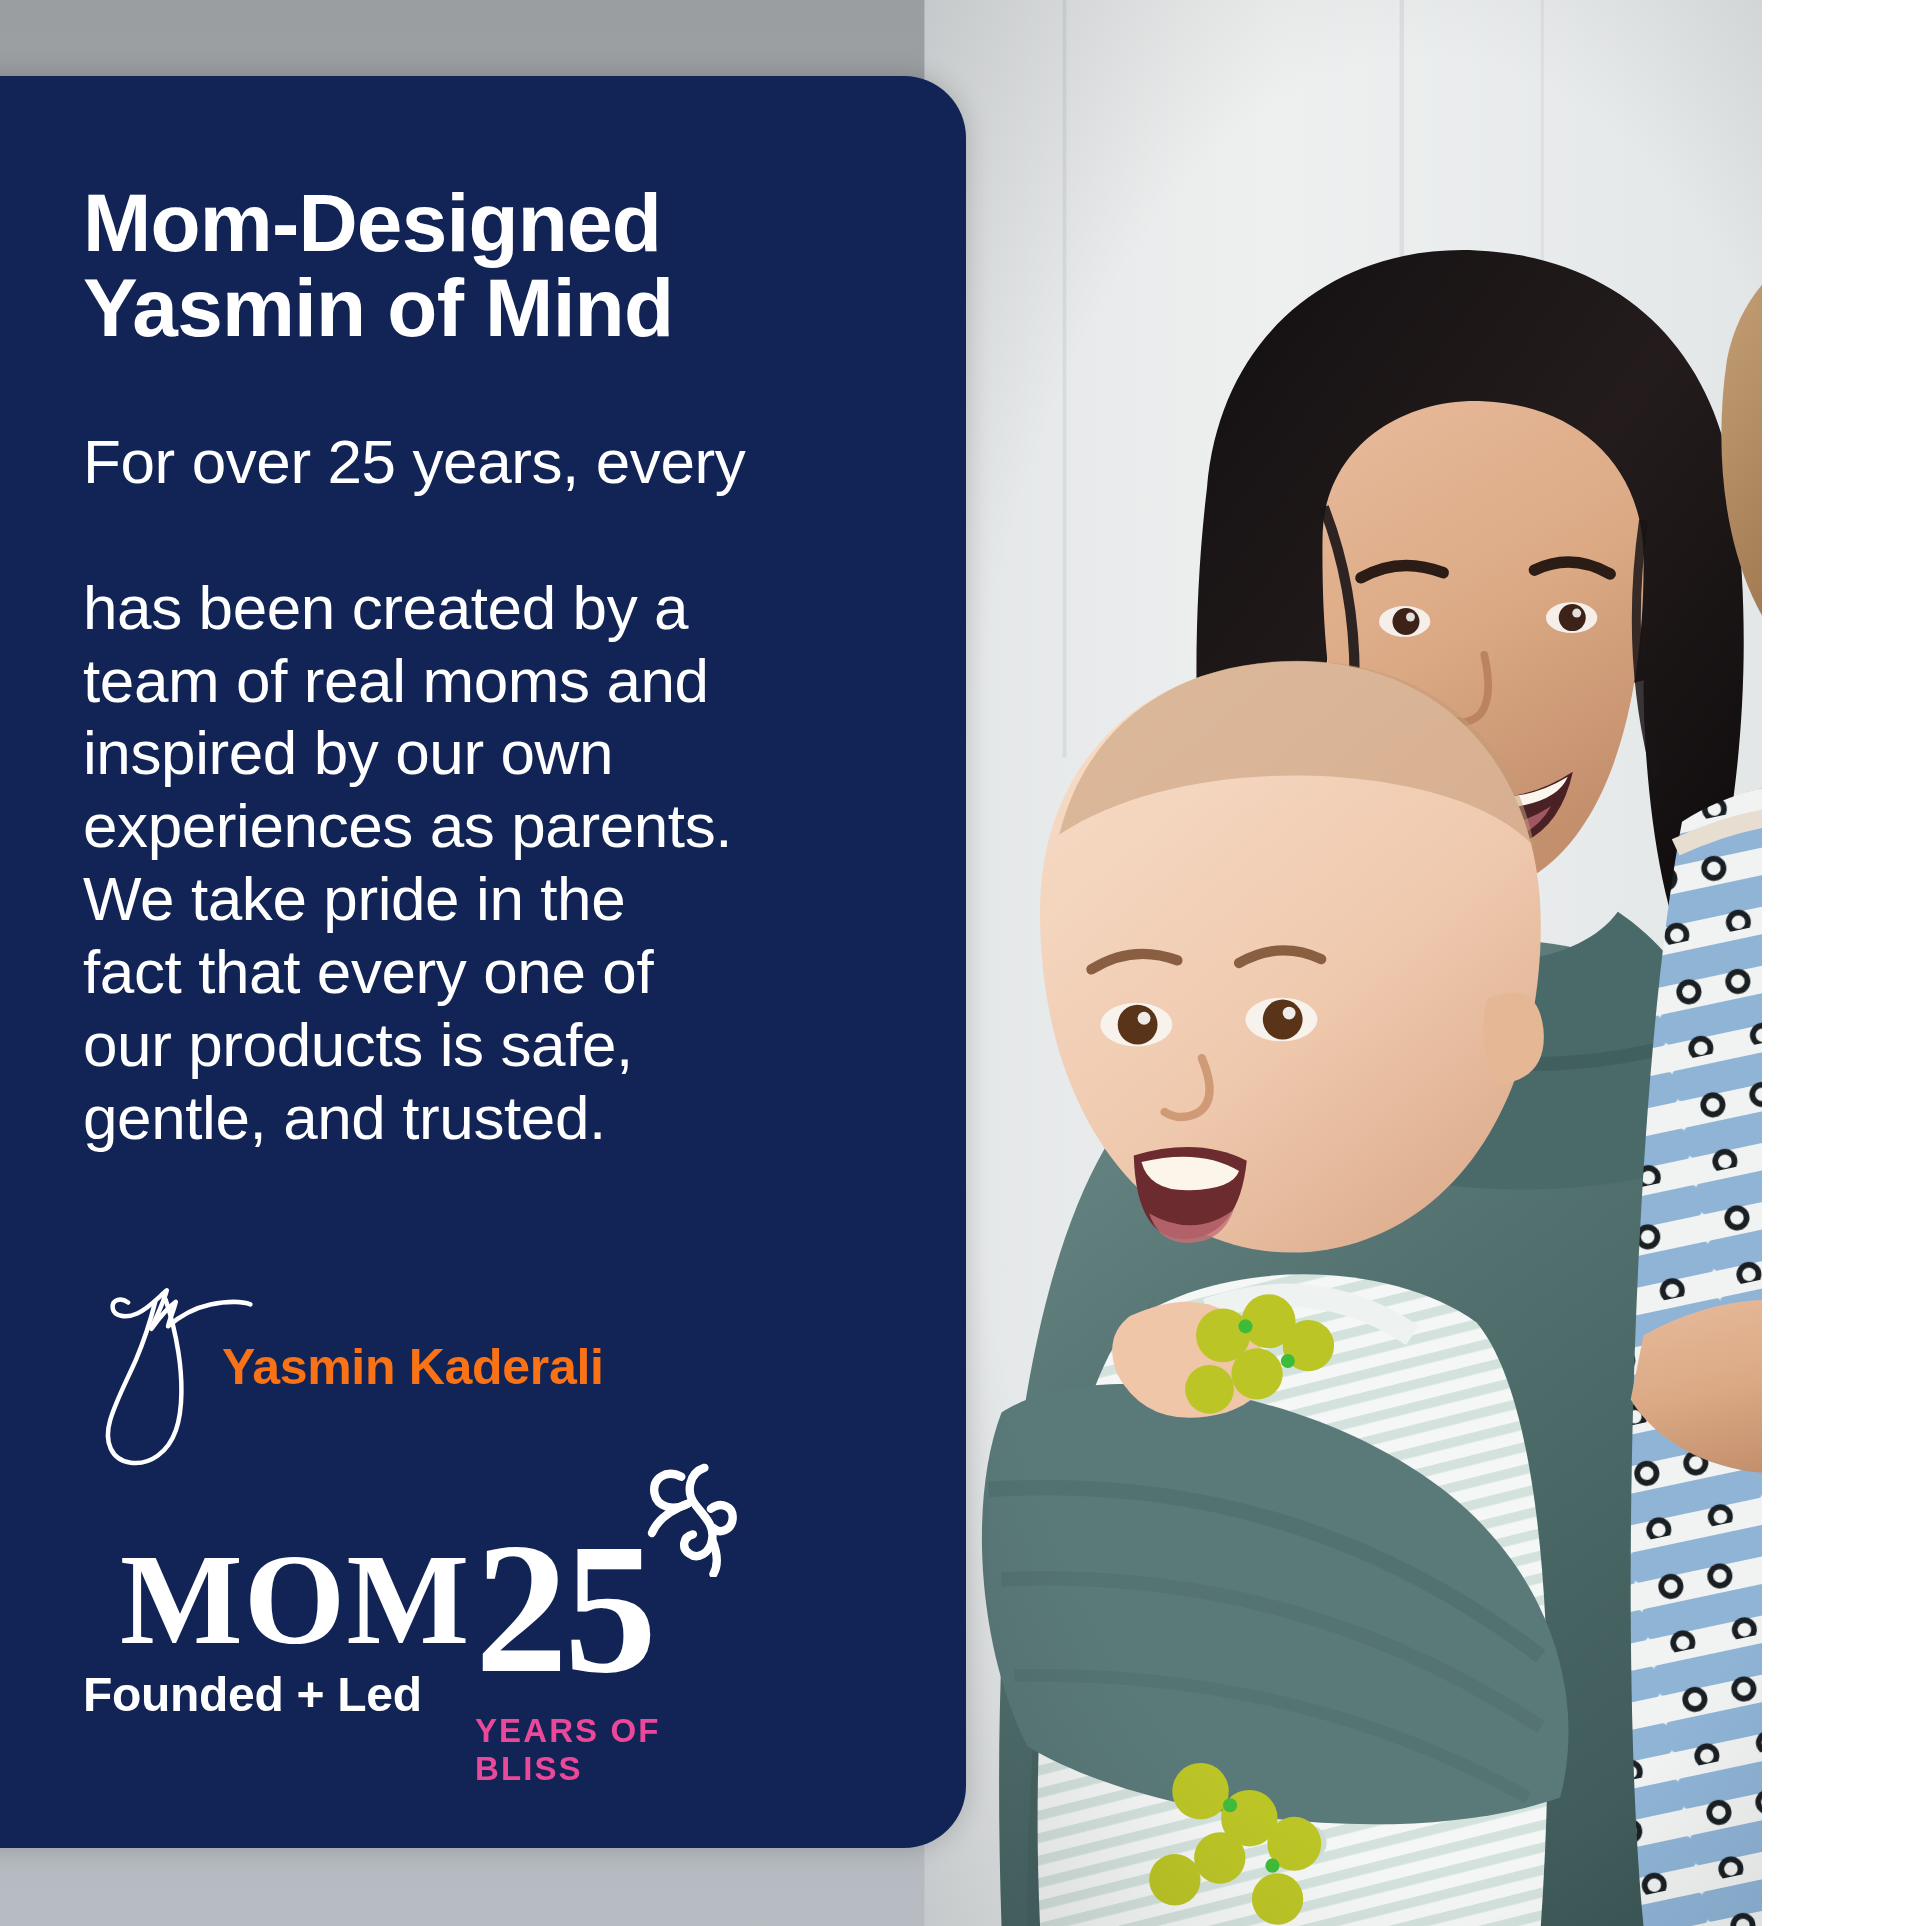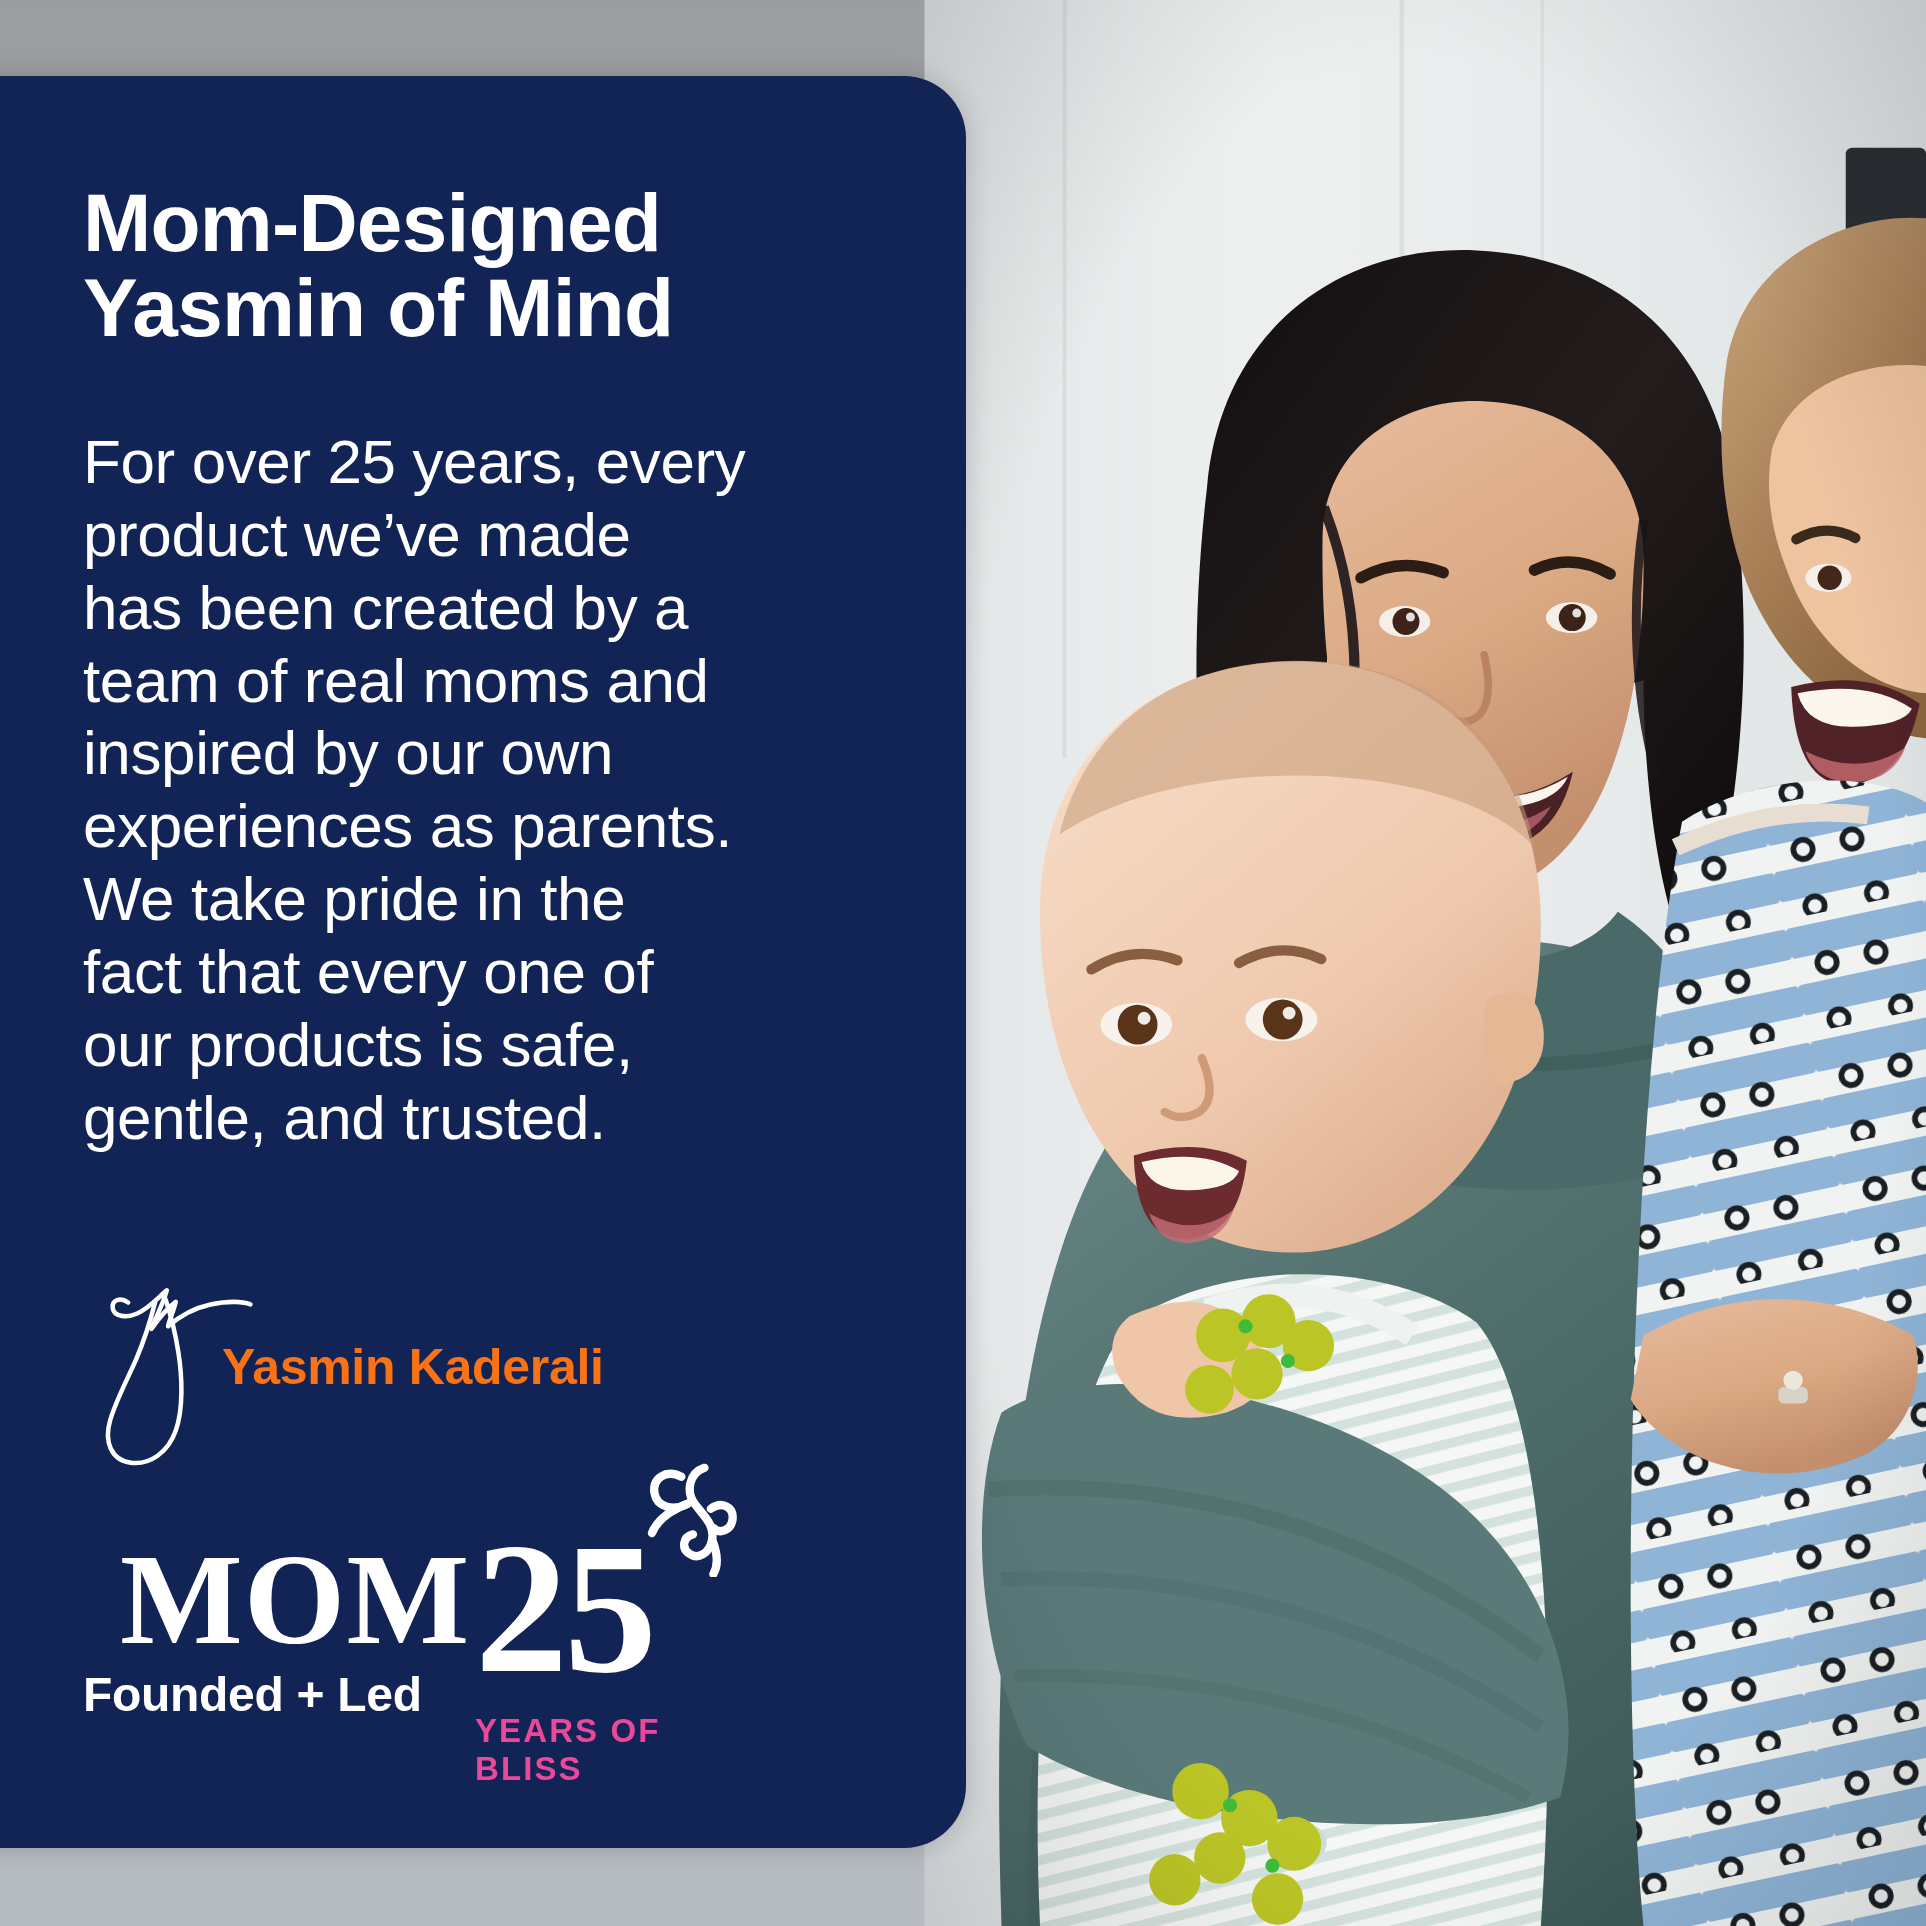--- a/index.html
+++ b/index.html
@@ -5,21 +5,21 @@
 <style>
   * { margin:0; padding:0; box-sizing:border-box; }
   html,body { width:1926px; height:1926px; overflow:hidden; }
   body {
     font-family:"Liberation Sans", sans-serif;
     background:#ffffff;
     position:relative;
   }
 
   
-  .stage { position:absolute; inset:0; width:1926px; height:1926px; overflow:hidden; }
+  .stage { position:absolute; inset:0; width:1762px; height:1926px; overflow:hidden; }
 
   
   .photo {
     position:absolute; left:0; top:0; width:1926px; height:1926px;
     overflow:hidden;
     background:#b9bfc4;
   }
   .photo svg { display:block; width:1926px; height:1926px; }
 
   
@@ -345,21 +345,21 @@
   <div class="card">
     <div class="card-inner">
 
       <h1 class="headline">
         <span>Mom-Designed</span><br>
         <span>Yasmin of Mind</span>
       </h1>
 
       <p class="body-copy">
         <span>For over 25 years, every</span><br>
-        <span>product we’ve made</span><br>
+        <br>
         <span>has been created by a</span><br>
         <span>team of real moms and</span><br>
         <span>inspired by our own</span><br>
         <span>experiences as parents.</span><br>
         <span>We take pride in the</span><br>
         <span>fact that every one of</span><br>
         <span>our products is safe,</span><br>
         <span>gentle, and trusted.</span>
       </p>
 

